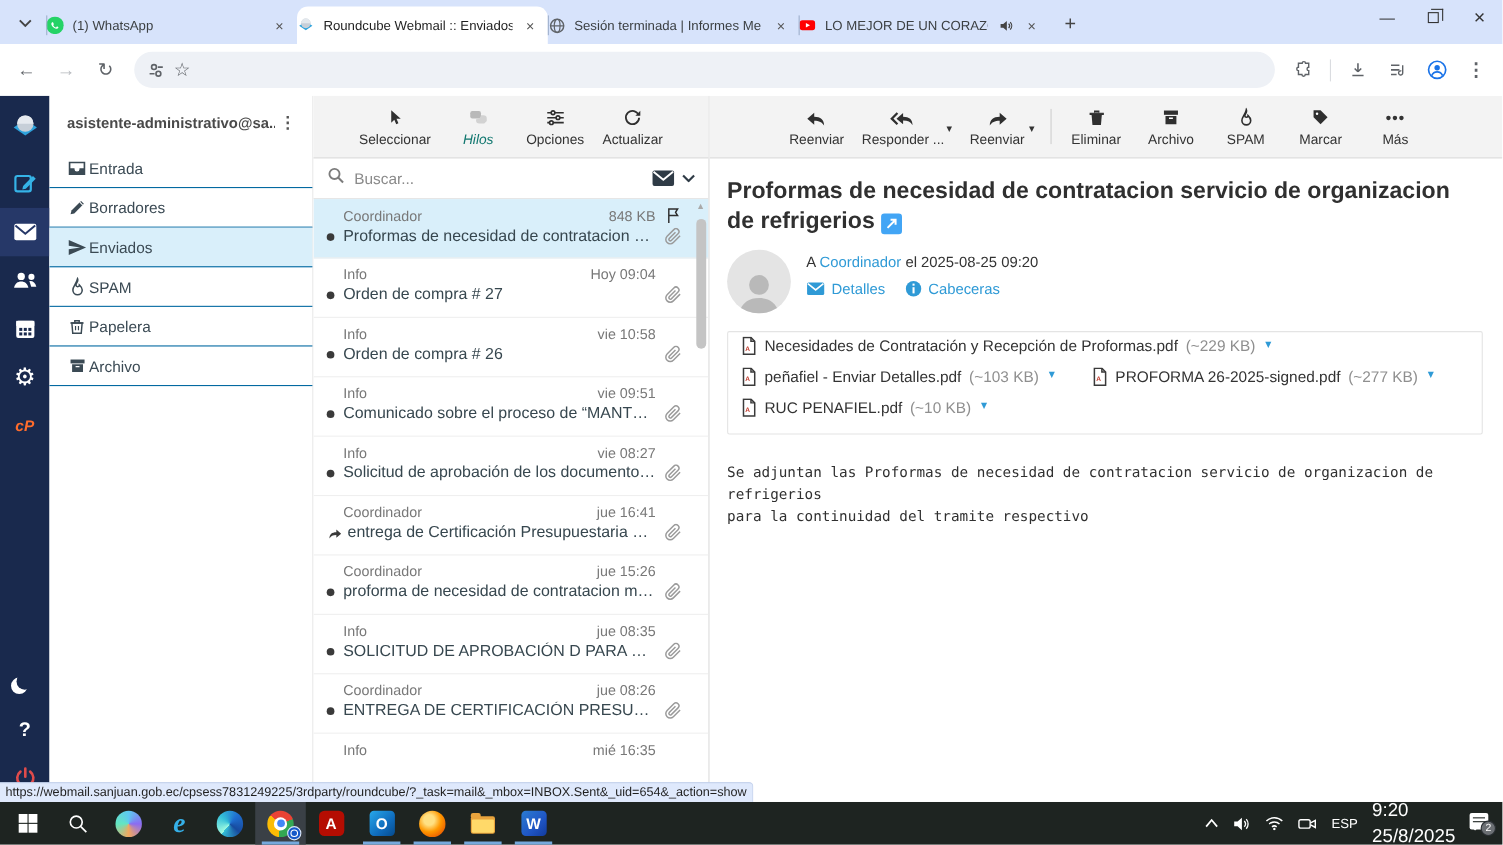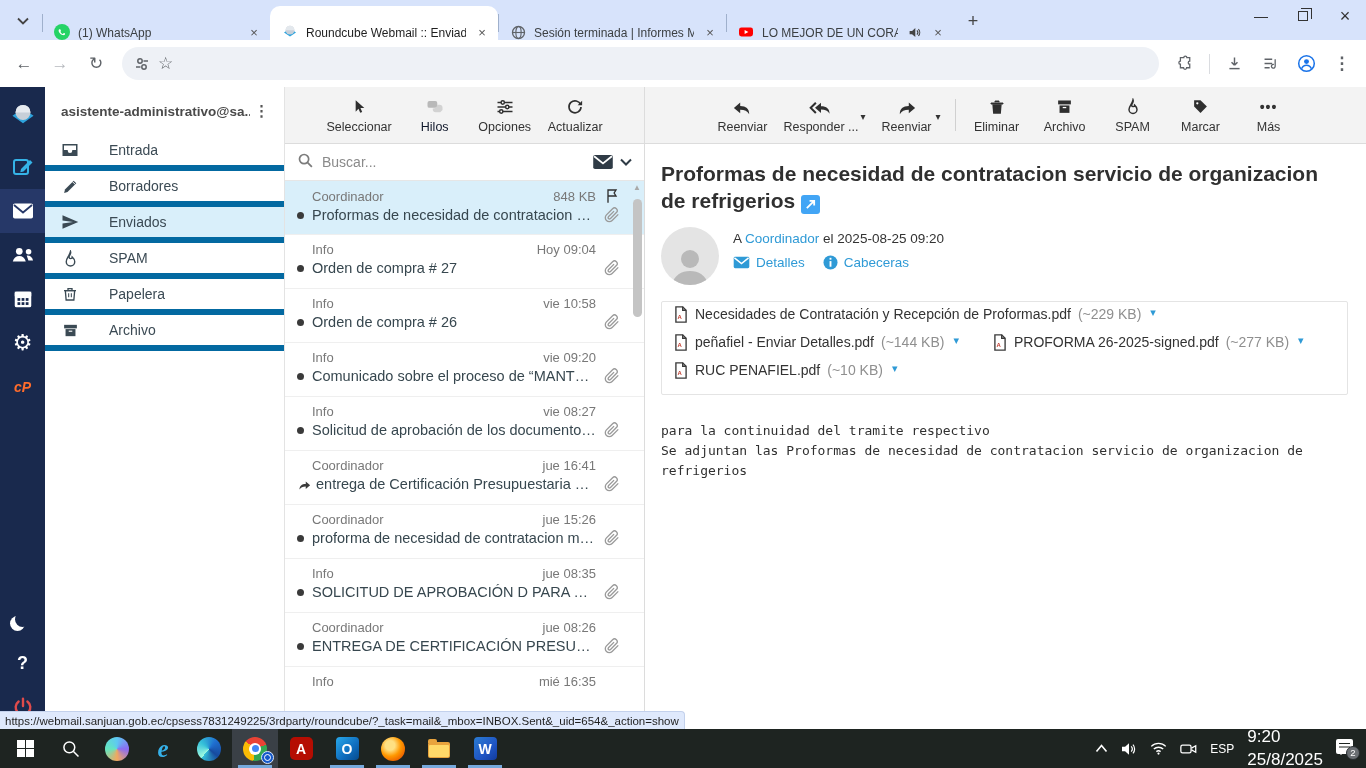--- a/index.html
+++ b/index.html
@@ -2,21 +2,21 @@
 <html><head>
 <meta charset="utf-8">
 <style>
   * { margin:0; padding:0; box-sizing:border-box; }
   html,body { width:1366px; height:768px; overflow:hidden; font-family:"Liberation Sans", sans-serif; background:#fff; }
   .screen { width:1366px; height:768px; display:flex; flex-direction:column; position:relative; }
 
   
   .tabstrip { height:40px; background:#d7e3fb; display:flex; align-items:flex-end; flex-shrink:0; }
   .tabsearch { width:34px; height:28px; margin:0 2px 5px 6px; display:flex; align-items:center; justify-content:center; border-radius:50%; color:#444; }
-  .tab { width:228px; height:34px; display:flex; align-items:flex-end; gap:8px; padding:0 8px 0 12px; color:#3c4043; font-size:12px; position:relative; }
+  .tab { width:228px; height:34px; display:flex; align-items:center; gap:8px; padding:0 8px 0 0; color:#3c4043; font-size:12px; position:relative; }
   .tab .title { flex:1; white-space:nowrap; overflow:hidden; }
   .tab.active { background:#fff; border-radius:10px 10px 0 0; color:#1f1f1f; }
   .tab:not(.active):not(:first-of-type)::before { content:""; position:absolute; left:0; top:8px; bottom:8px; width:1px; background:#9fb0cc; }
   .tab-close { width:16px; height:16px; border-radius:50%; display:flex; align-items:center; justify-content:center; font-size:13px; color:#555; }
   .favicon { width:16px; height:16px; flex-shrink:0; display:flex; align-items:center; justify-content:center; }
   .newtab { width:26px; height:26px; margin:0 0 6px 6px; display:flex; align-items:center; justify-content:center; font-size:18px; color:#444; border-radius:50%; }
   .wincontrols { margin-left:auto; display:flex; align-self:flex-start; }
   .winbtn { width:42px; height:32px; display:flex; align-items:center; justify-content:center; color:#333; font-size:14px; }
   .win-restore { width:10px; height:10px; border:1px solid #333; position:relative; background:transparent; }
   .win-restore::before { content:""; position:absolute; left:2px; top:-4px; width:10px; height:10px; border:1px solid #333; border-left:none; border-bottom:none; }
@@ -41,30 +41,30 @@
   .rail-spacer { flex:1; }
   .moon { width:15px; height:15px; border-radius:50%; box-shadow:-5px 4px 0 0 #fff; }
   .rail-q { color:#fff; font-size:18px; font-weight:bold; }
   .cp-label { color:#ff6c2c; font-weight:bold; font-style:italic; font-size:14px; }
 
   
   .folders { width:240px; background:#fff; border-right:1px solid #e3e3e3; flex-shrink:0; display:flex; flex-direction:column; }
   .acct-header { height:48px; display:flex; align-items:center; padding:0 10px 0 16px; }
   .acct-email { flex:1; font-size:13.5px; font-weight:bold; color:#4a4a4a; white-space:nowrap; overflow:hidden; }
   .acct-kebab { color:#555; font-size:15px; font-weight:bold; padding:0 4px; letter-spacing:1px; }
-  .folder { height:36px; display:flex; align-items:center; gap:30px; padding-left:16px; border-bottom:6px solid #0369a1; color:#3b4a54; font-size:14px; }
+  .folder { height:36px; display:flex; align-items:center; gap:2px; padding-left:16px; border-bottom:1px solid #0369a1; color:#3b4a54; font-size:14px; }
   .folder.selected { background:#d9effa; }
   .ficon { width:18px; display:flex; justify-content:center; }
 
   
   .listcol { width:360px; border-right:1px solid #dcdcdc; display:flex; flex-direction:column; flex-shrink:0; background:#fff; }
   .band { height:57px; background:#f3f3f3; border-bottom:1px solid #dcdcdc; display:flex; align-items:center; justify-content:center; gap:16px; flex-shrink:0; }
   .tbtn { display:flex; flex-direction:column; align-items:center; gap:3px; color:#333; font-size:12.5px; min-width:54px; }
   .tbtn .ticon { height:20px; display:flex; align-items:center; }
-  .tbtn.disabled { color:#0f172a; }
+  .tbtn.disabled { color:#0f766e;font-style:italic; }
   .tbtn-wrap { display:flex; align-items:flex-start; }
   .ddcaret { font-size:10px; color:#333; margin:14px 0 0 2px; }
   .band-divider { width:1px; height:32px; background:#d0d0d0; }
   .searchrow { height:37px; border-bottom:1px solid #e6e6e6; display:flex; align-items:center; padding:0 12px; gap:8px; flex-shrink:0; }
   .searchrow input { border:none; outline:none; flex:1; font-size:14px; color:#15803d; background:transparent; font-family:"Liberation Sans",sans-serif; }
   .searchrow input::placeholder { color:#8a8a8a; }
   .scope { display:flex; align-items:center; gap:6px; color:#2f3b46; }
 
   .rows { flex:1; overflow:hidden; position:relative; }
   .mrow { height:54px; border-bottom:1px solid #efefef; padding:7px 24px 0 12px; }
@@ -506,21 +506,21 @@
                 <svg width="16" height="16" viewBox="0 0 24 24">
                   <path d="M21.4 11.1l-9.2 9.2a6 6 0 1 1-8.5-8.5l9.2-9.2a4 4 0 0 1 5.7 5.7l-9.2 9.2a2 2 0 0 1-2.8-2.8l8.5-8.5" fill="none" stroke="#9a9a9a" stroke-width="2"></path>
                 </svg>
               </span>
           </div>
         </div>
 
         <div class="mrow">
           <div class="mtop">
             <span class="msender">Info</span>
-            <span class="mdate">vie 09:20</span>
+            <span class="mdate">vie 09:51</span>
             <span class="micon-top"></span>
           </div>
           <div class="mbot">
             <span class="mmark">
                 <span class="dot"></span>
               </span>
             <span class="msub">Comunicado sobre el proceso de “MANTEN…</span>
             <span class="micon-bot">
                 <svg width="16" height="16" viewBox="0 0 24 24">
                   <path d="M21.4 11.1l-9.2 9.2a6 6 0 1 1-8.5-8.5l9.2-9.2a4 4 0 0 1 5.7 5.7l-9.2 9.2a2 2 0 0 1-2.8-2.8l8.5-8.5" fill="none" stroke="#9a9a9a" stroke-width="2"></path>
@@ -775,21 +775,21 @@
             <span class="asize">(~229 KB)</span>
             <span class="acaret">▾</span>
           </div>
           <div class="attach">
             <svg width="14" height="17" viewBox="0 0 16 20">
                 <path d="M2 1h8l4 4v14H2z" fill="none" stroke="#3a3a3a" stroke-width="1.6"></path>
                 <path d="M10 1v4h4" fill="none" stroke="#3a3a3a" stroke-width="1.6"></path>
                 <text x="4" y="15" font-size="7" fill="#c0392b" font-family="Liberation Sans,sans-serif" font-weight="bold">A</text>
               </svg>
             <span class="aname">peñafiel - Enviar Detalles.pdf</span>
-            <span class="asize">(~144 KB)</span>
+            <span class="asize">(~103 KB)</span>
             <span class="acaret">▾</span>
           </div>
           <div class="attach">
             <svg width="14" height="17" viewBox="0 0 16 20">
                 <path d="M2 1h8l4 4v14H2z" fill="none" stroke="#3a3a3a" stroke-width="1.6"></path>
                 <path d="M10 1v4h4" fill="none" stroke="#3a3a3a" stroke-width="1.6"></path>
                 <text x="4" y="15" font-size="7" fill="#c0392b" font-family="Liberation Sans,sans-serif" font-weight="bold">A</text>
               </svg>
             <span class="aname">PROFORMA 26-2025-signed.pdf</span>
             <span class="asize">(~277 KB)</span>
@@ -801,22 +801,22 @@
                 <path d="M10 1v4h4" fill="none" stroke="#3a3a3a" stroke-width="1.6"></path>
                 <text x="4" y="15" font-size="7" fill="#c0392b" font-family="Liberation Sans,sans-serif" font-weight="bold">A</text>
               </svg>
             <span class="aname">RUC PENAFIEL.pdf</span>
             <span class="asize">(~10 KB)</span>
             <span class="acaret">▾</span>
           </div>
         </div>
 
         <div class="msg-body">
+          <div>Se adjuntan las Proformas de necesidad de contratacion servicio de organizacion de refrigerios</div>
           <div>para la continuidad del tramite respectivo</div>
-          <div>Se adjuntan las Proformas de necesidad de contratacion servicio de organizacion de refrigerios</div>
         </div>
       </div>
     </div>
 
     <div class="statusbar">https://webmail.sanjuan.gob.ec/cpsess7831249225/3rdparty/roundcube/?_task=mail&amp;_mbox=INBOX.Sent&amp;_uid=654&amp;_action=show</div>
   </div>
 
   <div class="taskbar">
     <div class="tb-btn">
         <div class="startgrid">

